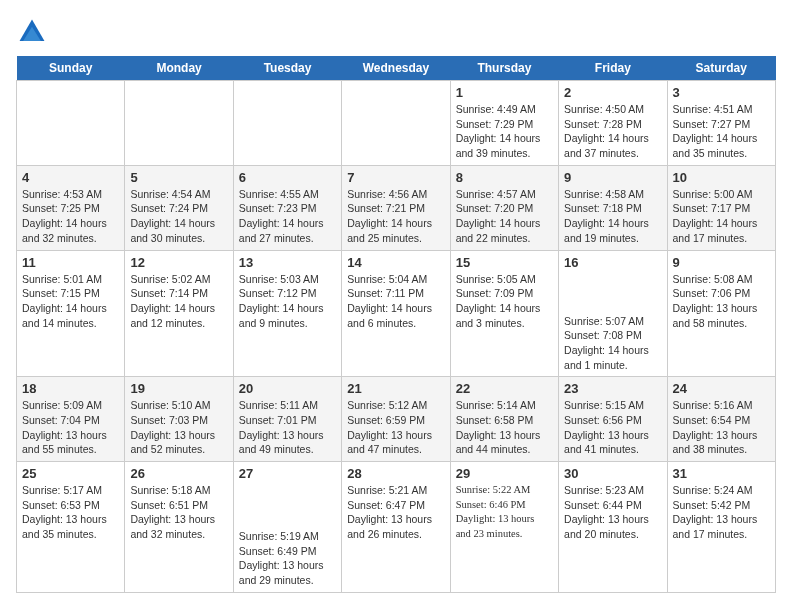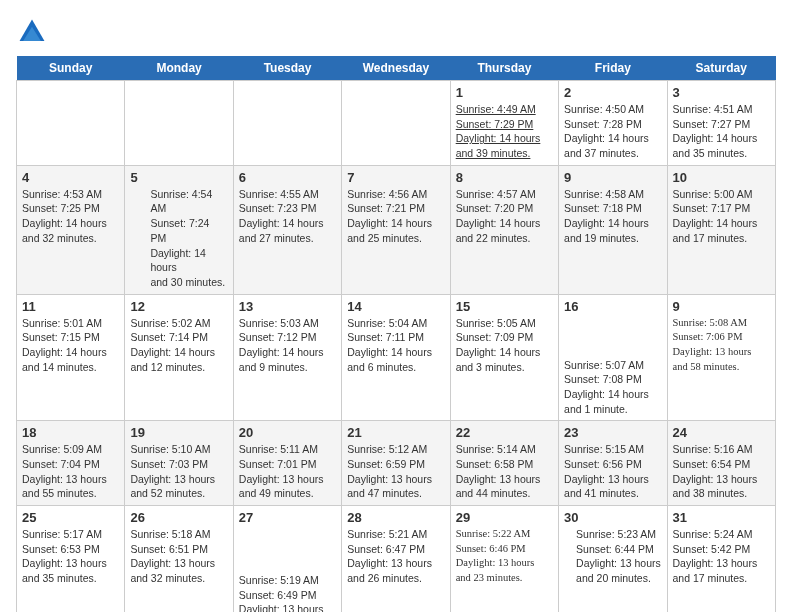--- a/index.html
+++ b/index.html
@@ -120,21 +120,21 @@
       </tr>
   </thead>
   <tbody id="calendar-body">
   <tr>
         <td class="empty-cell"></td>
         <td class="empty-cell"></td>
         <td class="empty-cell"></td>
         <td class="empty-cell"></td>
         <td>
           <div class="day-number">1</div>
-          <div class="day-info" style="white-space: pre-line; text-decoration: underline;">Sunrise: 4:49 AM
+          <div class="day-info" style="white-space: pre-line;">Sunrise: 4:49 AM
 Sunset: 7:29 PM
 Daylight: 14 hours
 and 39 minutes.</div>
         </td>
         <td>
           <div class="day-number">2</div>
           <div class="day-info" style="white-space: pre-line;">Sunrise: 4:50 AM
 Sunset: 7:28 PM
 Daylight: 14 hours
 and 37 minutes.</div>
@@ -150,21 +150,21 @@
       <tr>
         <td>
           <div class="day-number">4</div>
           <div class="day-info" style="white-space: pre-line;">Sunrise: 4:53 AM
 Sunset: 7:25 PM
 Daylight: 14 hours
 and 32 minutes.</div>
         </td>
         <td>
           <div class="day-number">5</div>
-          <div class="day-info" style="white-space: pre-line; margin-left: 20px;">Sunrise: 4:54 AM
+          <div class="day-info" style="white-space: pre-line;">Sunrise: 4:54 AM
 Sunset: 7:24 PM
 Daylight: 14 hours
 and 30 minutes.</div>
         </td>
         <td>
           <div class="day-number">6</div>
           <div class="day-info" style="white-space: pre-line;">Sunrise: 4:55 AM
 Sunset: 7:23 PM
 Daylight: 14 hours
 and 27 minutes.</div>
@@ -236,21 +236,21 @@
         </td>
         <td>
           <div class="day-number">16</div>
           <div class="day-info" style="white-space: pre-line; margin-top: 44px;">Sunrise: 5:07 AM
 Sunset: 7:08 PM
 Daylight: 14 hours
 and 1 minute.</div>
         </td>
         <td>
           <div class="day-number">9</div>
-          <div class="day-info" style="white-space: pre-line; font-family: Liberation Serif, serif;">Sunrise: 5:08 AM
+          <div class="day-info" style="white-space: pre-line;">Sunrise: 5:08 AM
 Sunset: 7:06 PM
 Daylight: 13 hours
 and 58 minutes.</div>
         </td>
       </tr>
       <tr>
         <td>
           <div class="day-number">18</div>
           <div class="day-info" style="white-space: pre-line;">Sunrise: 5:09 AM
 Sunset: 7:04 PM
@@ -331,21 +331,21 @@
         </td>
         <td>
           <div class="day-number">29</div>
           <div class="day-info" style="white-space: pre-line; font-family: Liberation Serif, serif;">Sunrise: 5:22 AM
 Sunset: 6:46 PM
 Daylight: 13 hours
 and 23 minutes.</div>
         </td>
         <td>
           <div class="day-number">30</div>
-          <div class="day-info" style="white-space: pre-line; margin-left: 12px;">Sunrise: 5:23 AM
+          <div class="day-info" style="white-space: pre-line;">Sunrise: 5:23 AM
 Sunset: 6:44 PM
 Daylight: 13 hours
 and 20 minutes.</div>
         </td>
         <td>
           <div class="day-number">31</div>
           <div class="day-info" style="white-space: pre-line;">Sunrise: 5:24 AM
 Sunset: 5:42 PM
 Daylight: 13 hours
 and 17 minutes.</div>

